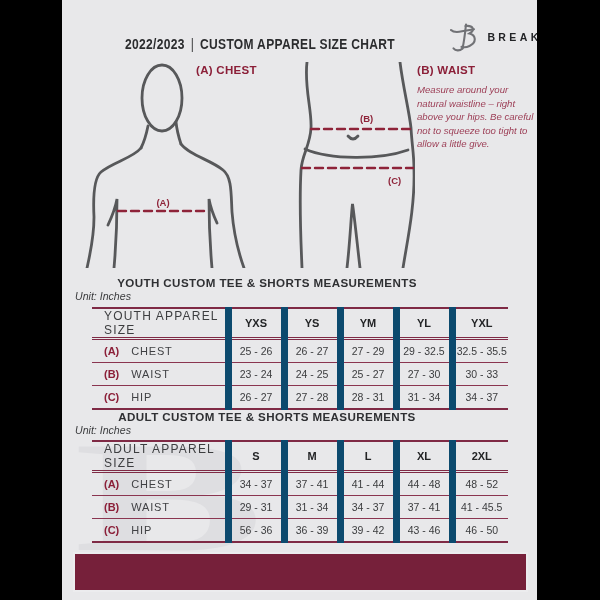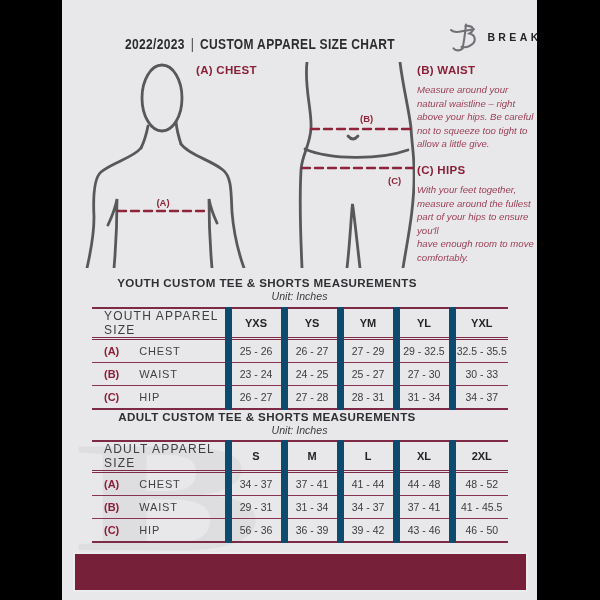--- a/index.html
+++ b/index.html
@@ -45,22 +45,22 @@
   .guide-desc{
     font-style:italic;font-size:9.6px;line-height:1.42;color:#9c3d55;margin:0;
     white-space:pre-line;
   }
   
   .sec-title{
     position:absolute;left:0;width:410px;text-align:center;
     font-weight:bold;font-size:11.6px;letter-spacing:.4px;color:#2f3033;
   }
   .sec-unit{
-    position:absolute;left:0;width:475px;text-align:center;
-    font-style:italic;font-size:10.6px;color:#3a3b3d;
+    position:absolute;left:0;width:475px;
+    font-style:italic;font-size:10.6px;color:#3a3b3d;padding-left:13px;
   }
   
   table.size-table{
     position:absolute;left:30px;width:416px;border-collapse:collapse;table-layout:fixed;
     border-top:2px solid #7f2a45;border-bottom:2px solid #7f2a45;
   }
   table.size-table col.c0{width:136px;}
   table.size-table col.cn{width:56px;}
   table.size-table thead tr{border-bottom:3px double #7f2a45;}
   table.size-table tbody tr + tr{border-top:1px solid #8a3550;}
@@ -69,21 +69,21 @@
   }
   table.size-table th + th, table.size-table td + td{border-left:7px solid #0c4a6e;}
   table.size-table th{height:27px;font-weight:bold;font-size:11px;color:#232426;}
   table.size-table th.lbl{
     text-align:left;padding-left:12px;font-weight:normal;font-size:12px;
     letter-spacing:1.2px;color:#3d3e40;
   }
   table.size-table td{height:22px;font-size:10.5px;color:#3b3c3e;}
   table.size-table td.lbl{text-align:left;padding-left:12px;font-size:11px;}
   td.lbl .key{font-weight:bold;color:#8b1f38;}
-  td.lbl .nm{color:#404144;letter-spacing:.8px;margin-left:20px;}
+  td.lbl .nm{color:#404144;letter-spacing:.8px;margin-left:12px;}
   
   .footer-bar{
     position:absolute;left:11px;top:552px;width:455px;height:40px;
     background:#76203a;border:2px solid #ececee;box-sizing:border-box;
   }
 </style>
 </head>
 <body>
 
 <div id="page">
@@ -131,25 +131,20 @@
       <text x="93" y="122">(C)</text>
     </svg>
 
     <div class="guide-block" style="left:134px;top:64px;width:99px">
       <p class="guide-head">(A) CHEST</p>
     </div>
     <div class="guide-block" style="left:355px;top:64px;width:118px">
       <p class="guide-head">(B) WAIST</p>
       <p class="guide-desc">Measure around your natural waistline – right above your hips. Be careful not to squeeze too tight to allow a little give.</p>
     </div>
-    <div class="guide-block" style="left:355px;top:164px;width:118px">
-      <p class="guide-head">(C) HIPS</p>
-      <p class="guide-desc">With your feet together, measure around the fullest part of your hips to ensure you'll
-have enough room to move comfortably.</p>
-    </div>
 
     <div class="sec-title" style="top:276px">YOUTH CUSTOM TEE &amp; SHORTS MEASUREMENTS</div>
     <div class="sec-unit" style="top:290px">Unit: Inches</div>
 
     <table class="size-table" style="top:307px">
       <colgroup>
           <col class="c0">
           <col class="cn">
           <col class="cn">
           <col class="cn">

